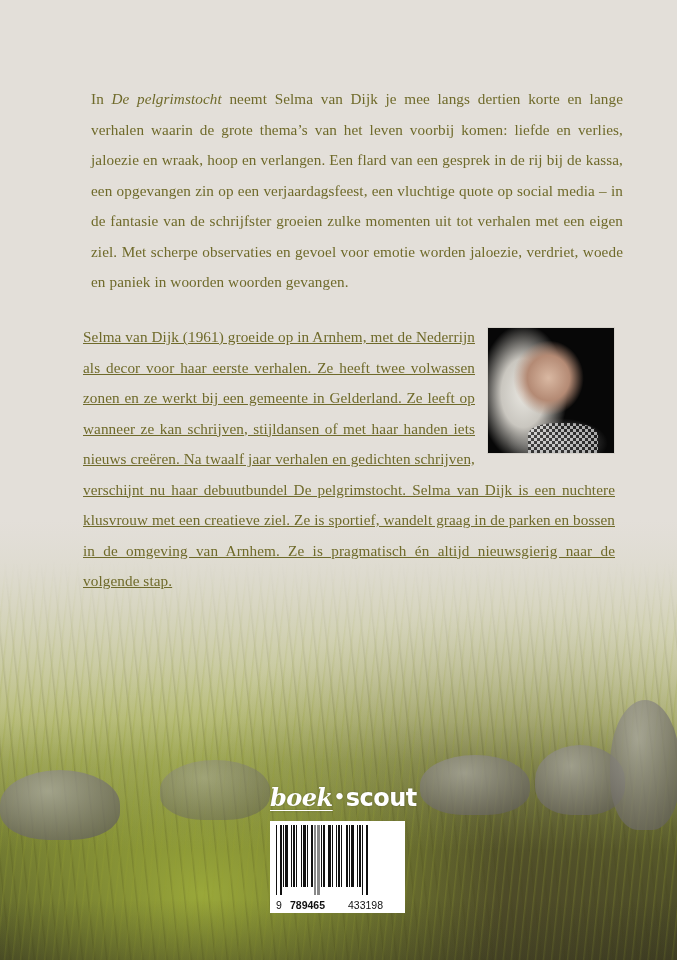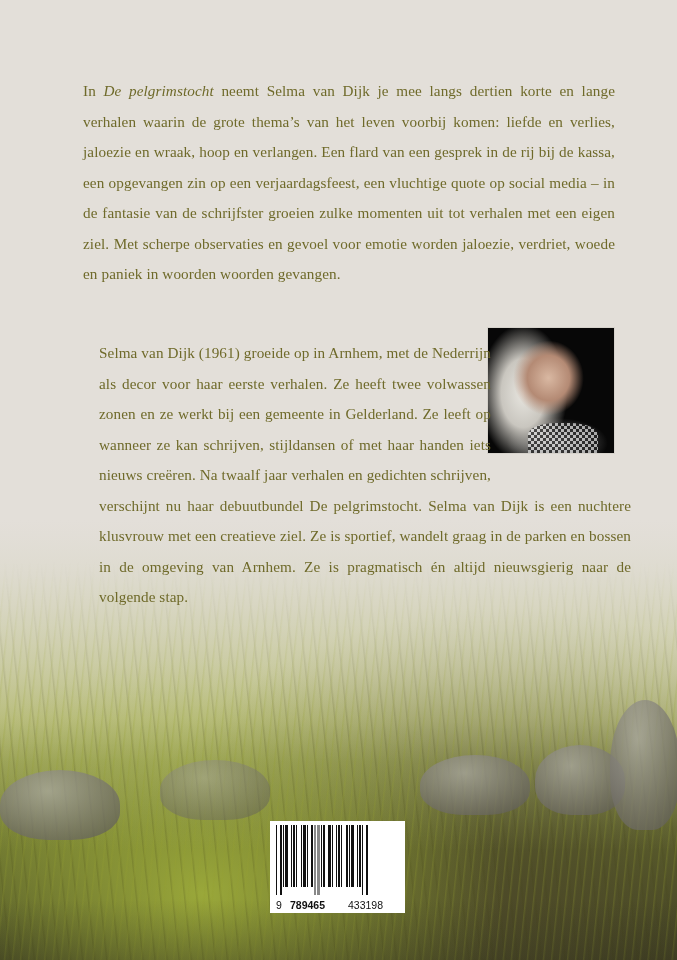--- a/index.html
+++ b/index.html
@@ -86,32 +86,35 @@
   <div class="bg-top"></div>
   <div class="bg-photo"></div>
   <div class="grass"></div>
   <div class="rock" style="left:0px;top:770px;width:120px;height:70px;"></div>
   <div class="rock" style="left:160px;top:760px;width:110px;height:60px;opacity:0.5;"></div>
   <div class="rock" style="left:420px;top:755px;width:110px;height:60px;"></div>
   <div class="rock" style="left:535px;top:745px;width:90px;height:70px;"></div>
   <div class="rock" style="left:610px;top:700px;width:70px;height:130px;"></div>
   <div class="fog-bottom"></div>
 
-  <p class="text-block" id="para1" style="margin:0;">
+  <p class="text-block" id="para1" style="margin:8px;">
     <span>In </span><em>De pelgrimstocht</em><span> neemt Selma van Dijk je mee langs dertien korte en lange verhalen waarin de grote thema’s van het leven voorbij komen: liefde en verlies, jaloezie en wraak, hoop en verlangen. Een flard van een gesprek in de rij bij de kassa, een opgevangen zin op een verjaardagsfeest, een vluchtige quote op social media – in de fantasie van de schrijfster groeien zulke momenten uit tot verhalen met een eigen ziel. Met scherpe observaties en gevoel voor emotie worden jaloezie, verdriet, woede en paniek in woorden woorden gevangen.</span>
   </p>
 
   <div class="photo" title="Portret van Selma van Dijk">
     <div class="pattern"></div>
   </div>
 
-  <p class="text-block" id="para2" style="margin:16px;">
+  <p class="text-block" id="para2" style="margin:0;text-decoration:underline;">
     <span style="float:right;width:140px;height:150px;"></span><span>Selma van Dijk (1961) groeide op in Arnhem, met de Nederrijn als decor voor haar eerste verhalen. Ze heeft twee volwassen zonen en ze werkt bij een gemeente in Gelderland. Ze leeft op wanneer ze kan schrijven, stijldansen of met haar handen iets nieuws creëren. Na twaalf jaar verhalen en gedichten schrijven, verschijnt nu haar debuutbundel De pelgrimstocht. Selma van Dijk is een nuchtere klusvrouw met een creatieve ziel. Ze is sportief, wandelt graag in de parken en bossen in de omgeving van Arnhem. Ze is pragmatisch én altijd nieuwsgierig naar de volgende stap.</span>
   </p>
 
+  <div class="publisher-logo">
+    <span class="boek">boek</span><span class="dot">•</span><span>scout</span>
+  </div>
 
   <div class="barcode">
     <div class="bars">
       <div class="bar tall" style="width:1px"></div>
         <div class="bar gap" style="width:1px"></div>
         <div class="bar tall" style="width:2px"></div>
       <div class="bar" style="width:1px"></div>
         <div class="bar" style="width:3px"></div>
         <div class="bar gap" style="width:1px"></div>
       <div class="bar" style="width:1px"></div>

